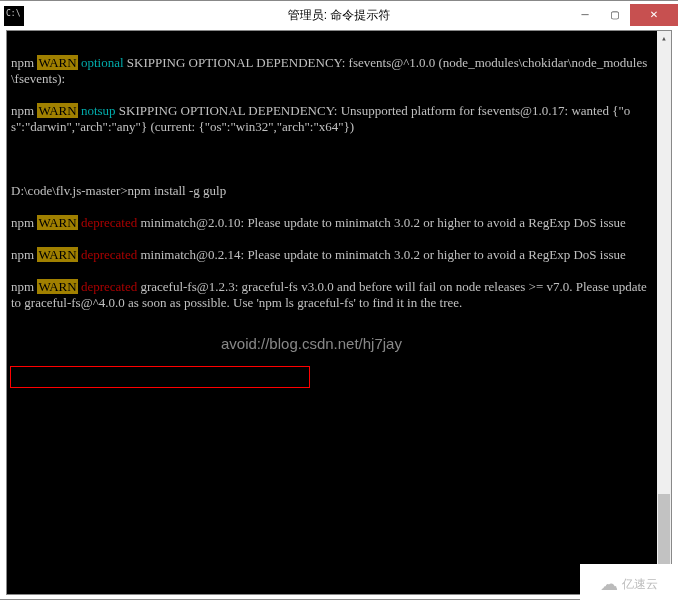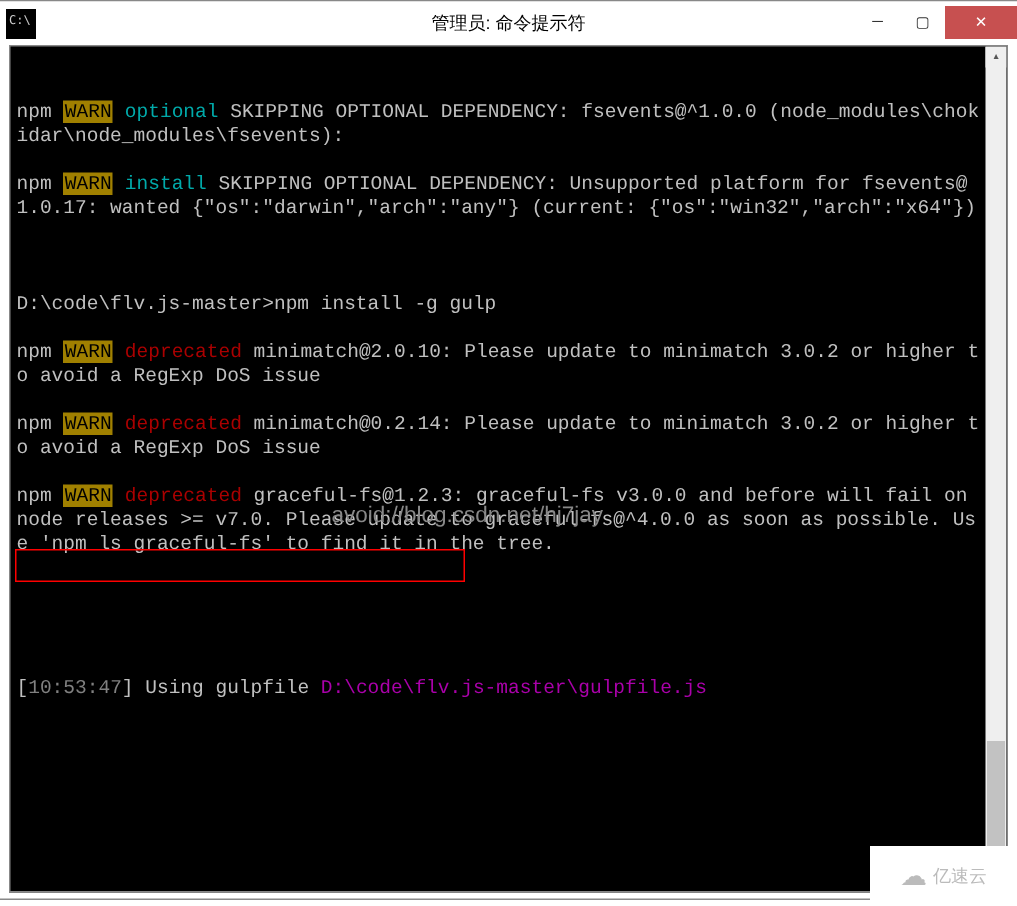--- a/index.html
+++ b/index.html
@@ -37,23 +37,23 @@
   }
   .winbtn.close { background: #c75050; color: #fff; width: 48px; }
   .terminal {
     position: absolute; top: 29px; left: 6px; right: 6px; bottom: 4px;
     background: #000; color: #c0c0c0; overflow: hidden;
     font-family: "NSimSun","SimSun","Consolas",monospace;
     border: 1px solid #888;
   }
   .term-inner {
     position: absolute; top: 0; left: 0; right: 14px; bottom: 0;
-    padding: 20px 4px 4px 4px; white-space: pre-wrap; word-break: break-all;
+    padding: 8px 4px 4px 4px; white-space: pre-wrap; word-break: break-all;
     font-size: 13px; line-height: 16px;
-    font-family: Liberation Mono, monospace;
+    font-family: Liberation Serif, serif;
   }
   .scrollbar {
     position: absolute; top: 0; right: 0; width: 14px; bottom: 0;
     background: #efefef;
   }
   .sb-btn {
     width: 14px; height: 14px; background: #efefef; display: flex;
     align-items: center; justify-content: center; font-size: 9px; color: #555;
   }
   .sb-track { position: absolute; top: 14px; bottom: 14px; left: 0; right: 0; }
@@ -95,29 +95,28 @@
     <div class="winbtns">
       <div class="winbtn">─</div>
       <div class="winbtn">▢</div>
       <div class="winbtn close">✕</div>
     </div>
   </div>
 
   <div class="terminal">
     <div class="term-inner">
 <span class="line"><span>npm </span><span class="warn">WARN</span><span class="cyan"> optional</span><span> SKIPPING OPTIONAL DEPENDENCY: fsevents@^1.0.0 (node_modules\chokidar\node_modules\fsevents):</span></span>
-<span class="line"><span>npm </span><span class="warn">WARN</span><span class="cyan"> install</span><span> SKIPPING OPTIONAL DEPENDENCY: Unsupported platform for fsevents@1.0.17: wanted {"os":"darwin","arch":"any"} (current: {"os":"win32","arch":"x64"})</span></span>
+<span class="line"><span>npm </span><span class="warn">WARN</span><span class="cyan"> notsup</span><span> SKIPPING OPTIONAL DEPENDENCY: Unsupported platform for fsevents@1.0.17: wanted {"os":"darwin","arch":"any"} (current: {"os":"win32","arch":"x64"})</span></span>
 <span class="line"> </span>
 <span class="line"><span class="prompt">D:\code\flv.js-master&gt;</span><span>npm install -g gulp</span></span>
 <span class="line"><span>npm </span><span class="warn">WARN</span><span class="red"> deprecated</span><span> minimatch@2.0.10: Please update to minimatch 3.0.2 or higher to avoid a RegExp DoS issue</span></span>
 <span class="line"><span>npm </span><span class="warn">WARN</span><span class="red"> deprecated</span><span> minimatch@0.2.14: Please update to minimatch 3.0.2 or higher to avoid a RegExp DoS issue</span></span>
 <span class="line"><span>npm </span><span class="warn">WARN</span><span class="red"> deprecated</span><span> graceful-fs@1.2.3: graceful-fs v3.0.0 and before will fail on node releases &gt;= v7.0. Please update to graceful-fs@^4.0.0 as soon as possible. Use 'npm ls graceful-fs' to find it in the tree.</span></span>
 <span class="line"> </span>
 <span class="line"> </span>
-<span class="line"><span>[</span><span class="gray">10:53:47</span><span>] Using gulpfile </span><span class="magenta">D:\code\flv.js-master\gulpfile.js</span></span>
 
 
 
 
 
 
 
 
 
 

